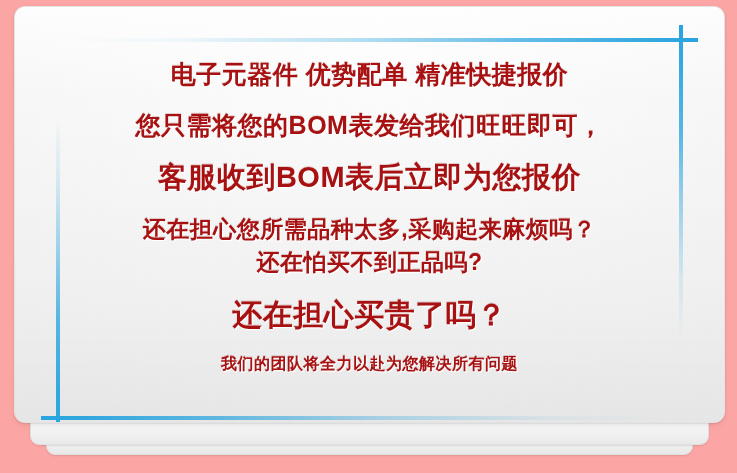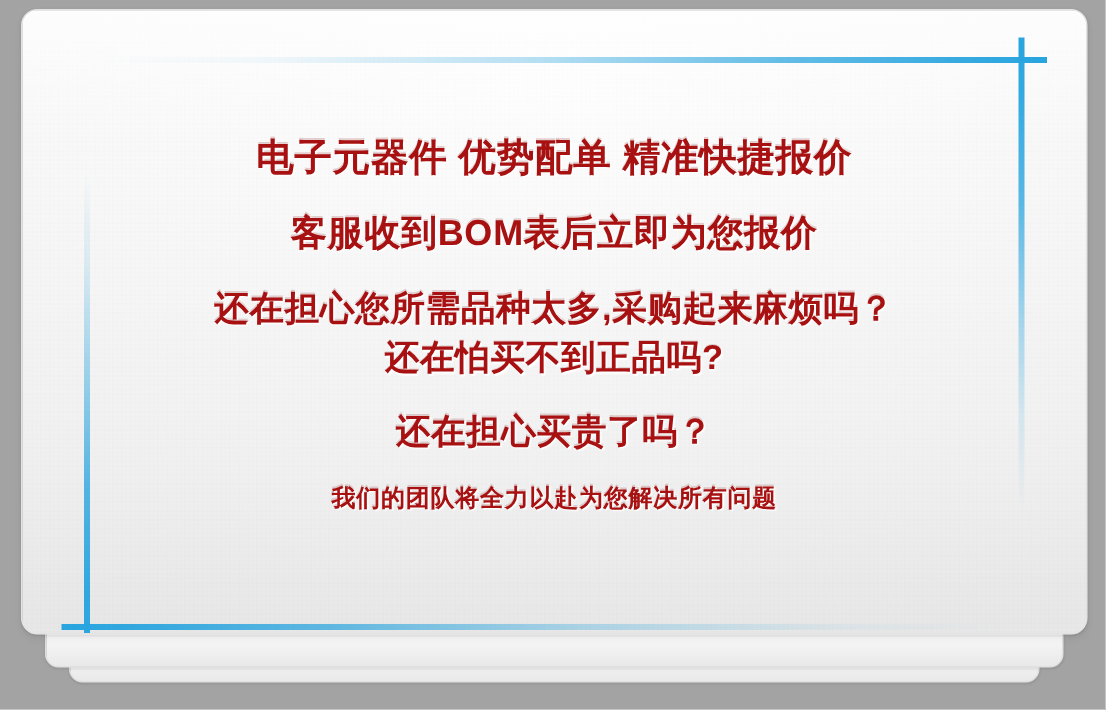--- a/index.html
+++ b/index.html
@@ -12,21 +12,21 @@
     background: #ffffff;
     font-family: "Liberation Sans", "DejaVu Sans", sans-serif;
     overflow: hidden;
   }
 
   
   .stage {
     position: relative;
     width: 737px;
     height: 473px;
-    background: #a3a3a3;
+    background: #fca5a5;
   }
 
   
   .sheet {
     position: absolute;
     border-radius: 9px;
     background: linear-gradient(180deg, #fdfdfd 0%, #f2f2f2 55%, #e9e9e9 100%);
     border: 1px solid #e0e0e0;
     box-shadow: 0 1px 2px rgba(0,0,0,0.10);
   }
@@ -170,24 +170,24 @@
     white-space: nowrap;
     text-align: center;
     text-shadow:
       1px 1px 0 rgba(255,255,255,0.95),
       1px 1px 2px rgba(255,255,255,0.8),
       0 -1px 0 rgba(120,0,0,0.18);
     line-height: 1.0;
   }
   .l1 { font-size: 25px; margin-bottom: 26px; }
   .l2 { font-size: 25px; margin-bottom: 25px; }
-  .l3 { font-size: 24px; margin-bottom: 26px; }
+  .l3 { font-size: 29px; margin-bottom: 26px; }
   .l4 { font-size: 23px; margin-bottom: 10px; }
   .l5 { font-size: 23px; margin-bottom: 26px; }
-  .l6 { font-size: 23px; margin-bottom: 26px; }
+  .l6 { font-size: 30px; margin-bottom: 26px; }
   .l7 { font-size: 16px; margin-bottom: 0px; }
 </style>
 </head>
 <body>
 
 <div class="stage">
 
   <div class="sheet sheet-back"></div>
   <div class="sheet sheet-mid"></div>
 
@@ -196,20 +196,21 @@
     <div class="texture"></div>
     <div class="shade"></div>
 
     <div class="deco tr-h"></div>
     <div class="deco tr-v"></div>
     <div class="deco bl-h"></div>
     <div class="deco bl-v"></div>
 
     <div class="copy">
       <div class="line l1">电子元器件 优势配单 精准快捷报价</div>
+      <div class="line l2">您只需将您的BOM表发给我们旺旺即可，</div>
       <div class="line l3">客服收到BOM表后立即为您报价</div>
       <div class="line l4">还在担心您所需品种太多,采购起来麻烦吗？</div>
       <div class="line l5">还在怕买不到正品吗?</div>
       <div class="line l6">还在担心买贵了吗？</div>
       <div class="line l7">我们的团队将全力以赴为您解决所有问题</div>
     </div>
 
   </div>
 </div>
 

